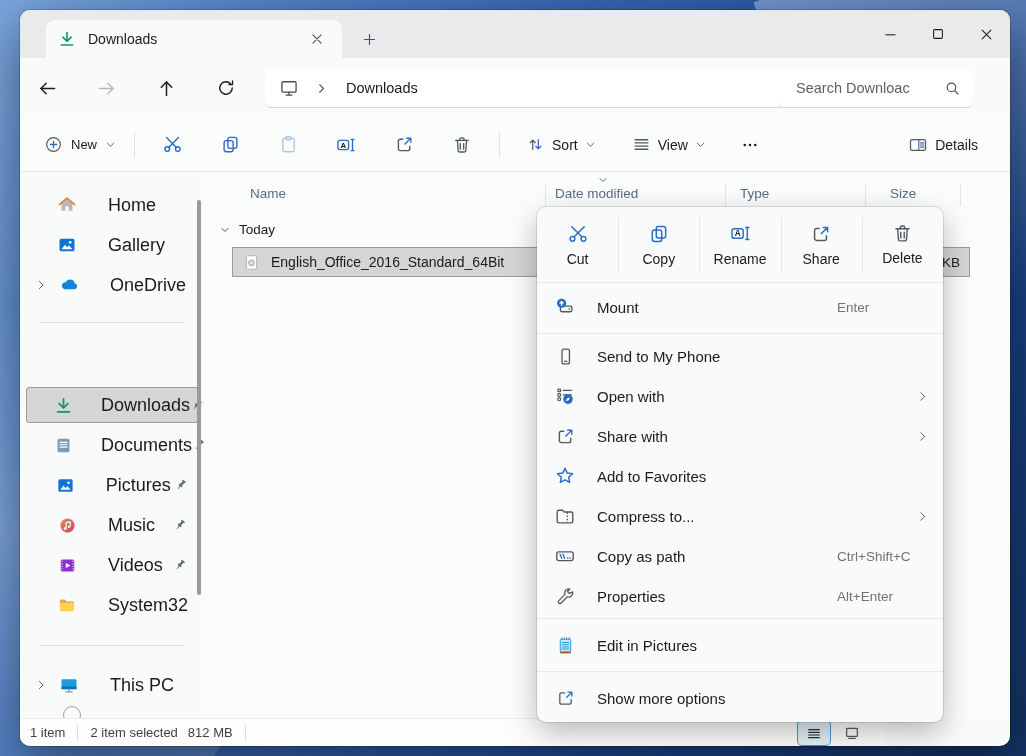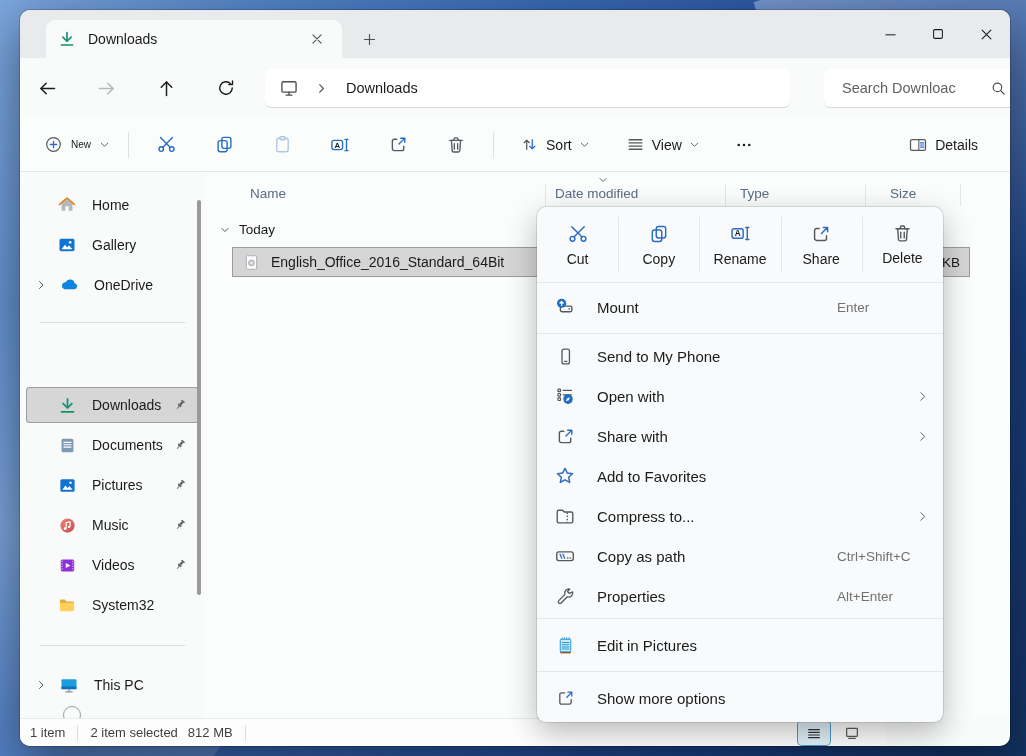--- a/index.html
+++ b/index.html
@@ -25,42 +25,42 @@
   .wincontrols { position:absolute; right:0; top:0; height:48px; display:flex; }
   .winbtn { width:48px; height:48px; display:flex; align-items:center; justify-content:center; }
 
   
   .navbar { position:absolute; left:0; top:48px; width:990px; height:60px; background:#f9fafa; display:flex; align-items:center; }
   .navbtn { width:34px; height:34px; display:flex; align-items:center; justify-content:center; border-radius:5px; }
   .nav-back { margin-left:10px; } .nav-fwd { margin-left:25px; } .nav-up { margin-left:26px; } .nav-refresh { margin-left:26px; }
   .addressbar { position:absolute; left:245px; top:11px; width:525px; height:38px; background:#ffffff;
     border-radius:6px; box-shadow:0 1px 0 #d8dadb; display:flex; align-items:center; padding:0 14px; }
   .crumb-text { font-size:14.5px; color:#1b1b1b; margin-left:18px; }
-  .searchbox { position:absolute; left:804px; top:11px; width:195px; height:38px; background:#ffffff;
+  .searchbox { position:absolute; left:758px; top:11px; width:195px; height:38px; background:#ffffff;
     border-radius:6px; box-shadow:0 1px 0 #d8dadb; display:flex; align-items:center; padding:0 12px 0 18px; overflow:hidden;justify-content:center; }
   .search-ph { font-size:14.5px; color:#5d5f61; white-space:nowrap; flex:1; overflow:hidden; }
 
   
   .toolbar { position:absolute; left:0; top:108px; width:990px; height:54px; background:#fbfcfc;
     border-bottom:1px solid #e4e6e8; display:flex; align-items:center; }
   .tb-new { display:flex; align-items:center; gap:8px; padding:6px 10px; margin-left:14px; border-radius:5px; }
-  .tb-new-label { font-size:10px; color:#1b1b1b; }
+  .tb-new-label { font-size:13px; color:#1b1b1b; }
   .tb-sep { width:1px; height:26px; background:#dfe1e3; margin:0 8px; }
   .tb-btn { width:44px; height:38px; display:flex; align-items:center; justify-content:center; border-radius:5px; margin:0 7px; }
   .tb-group { display:flex; align-items:center; gap:7px; padding:6px 10px; border-radius:5px; margin:0 8px; }
   .tb-label { font-size:14px; color:#1b1b1b; }
   .tb-right { margin-left:auto; display:flex; align-items:center; gap:8px; padding-right:22px; }
 
   
   .sidebar { position:absolute; left:0; top:162px; width:185px; height:546px; background:#f9fafa; }
   .side-item { position:absolute; left:6px; width:173px; height:36px; display:flex; align-items:center; border-radius:4px; }
   .side-chevron { width:26px; display:flex; justify-content:center; }
   .side-icon { width:26px; display:flex; justify-content:center; margin-left:28px; }
   .side-icon.withchev { margin-left:2px; }
-  .side-label { font-size:14px; color:#1b1b1b; margin-left:12px; flex:1; }
+  .side-label { font-size:18px; color:#1b1b1b; margin-left:28px; flex:1; }
   .side-pin { width:22px; display:flex; justify-content:center; margin-right:8px; }
   .side-item.selected { background:#d6d6d6; box-shadow:0 0 0 1px #9d9d9d inset; }
   .side-div { position:absolute; left:20px; width:145px; height:1px; background:#d9dbdd; }
   .side-scroll { position:absolute; left:177px; top:28px; width:4px; height:395px; background:#9a9a9a; border-radius:2px; }
   .side-partial { position:absolute; left:43px; top:534px; width:18px; height:18px; border-radius:50%; border:1.6px solid #9aa0a6; }
 
   .main { position:absolute; left:185px; top:162px; width:805px; height:546px; background:#fbfcfc; }
   .cols { position:absolute; left:0; top:8px; width:805px; height:30px; }
   .col-h { position:absolute; top:6px; font-size:13.5px; color:#5b6c84; }
   .col-sep { position:absolute; top:4px; width:1px; height:22px; background:#e3e5e7; }

